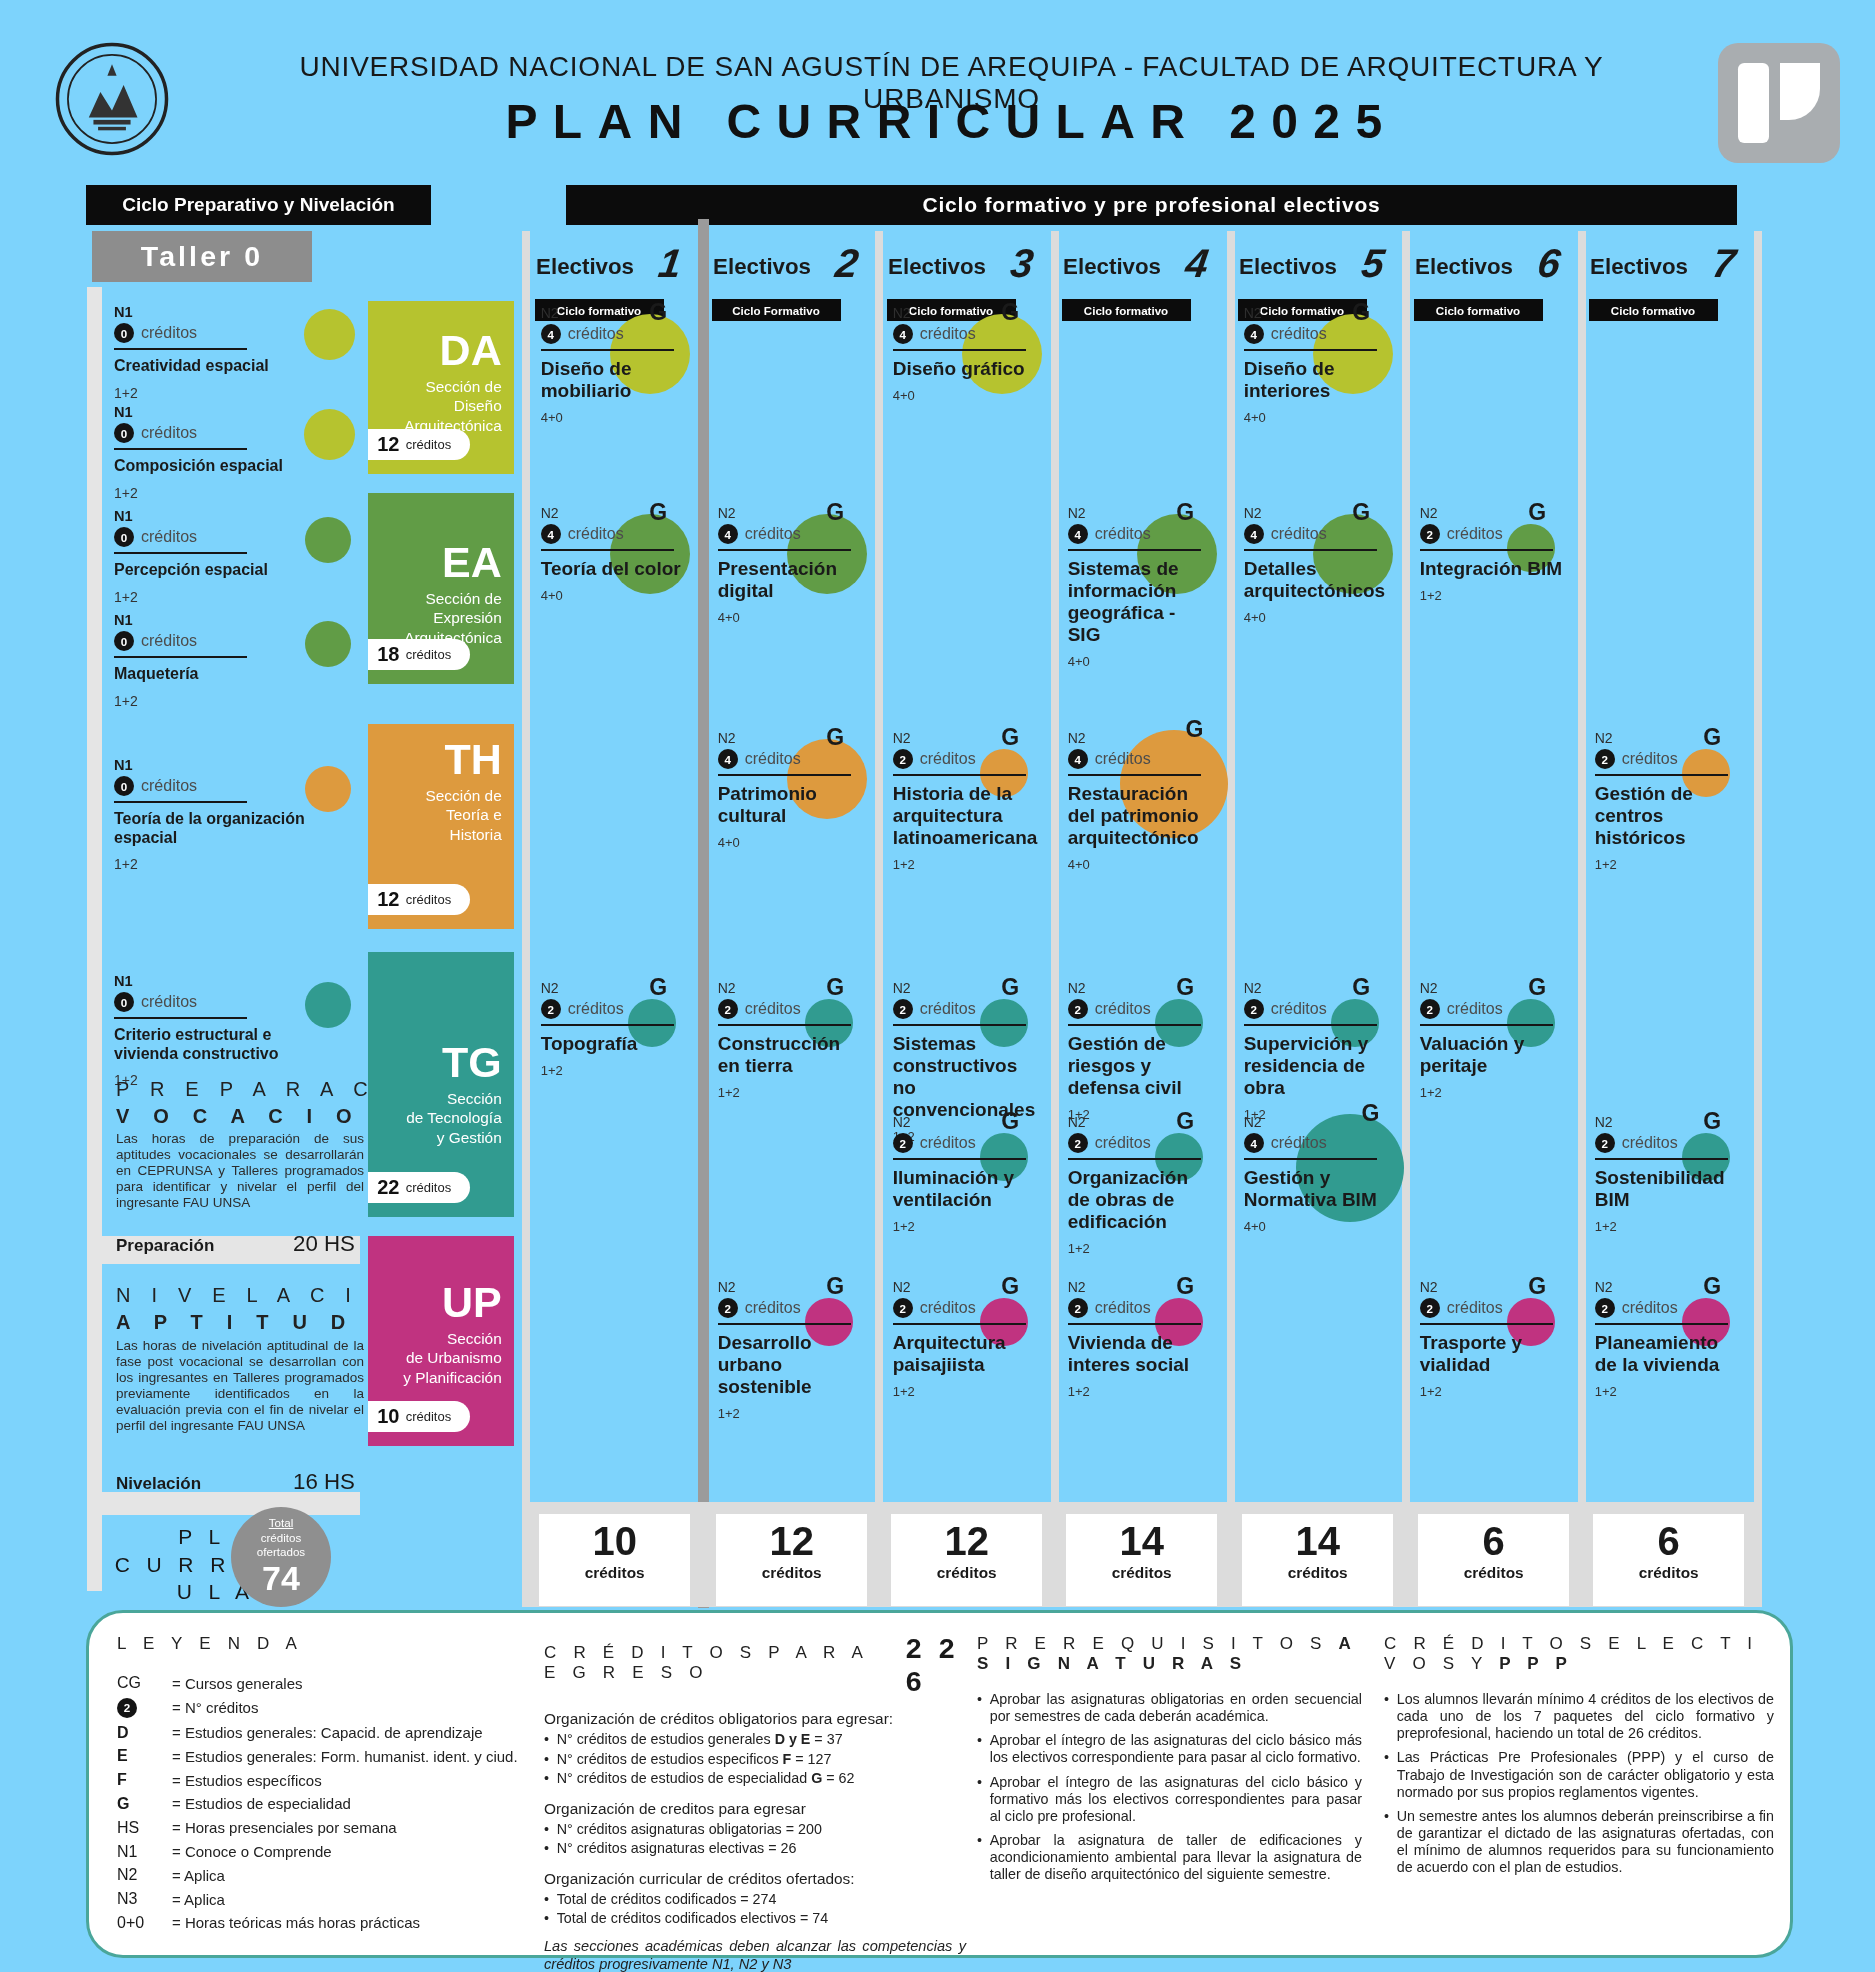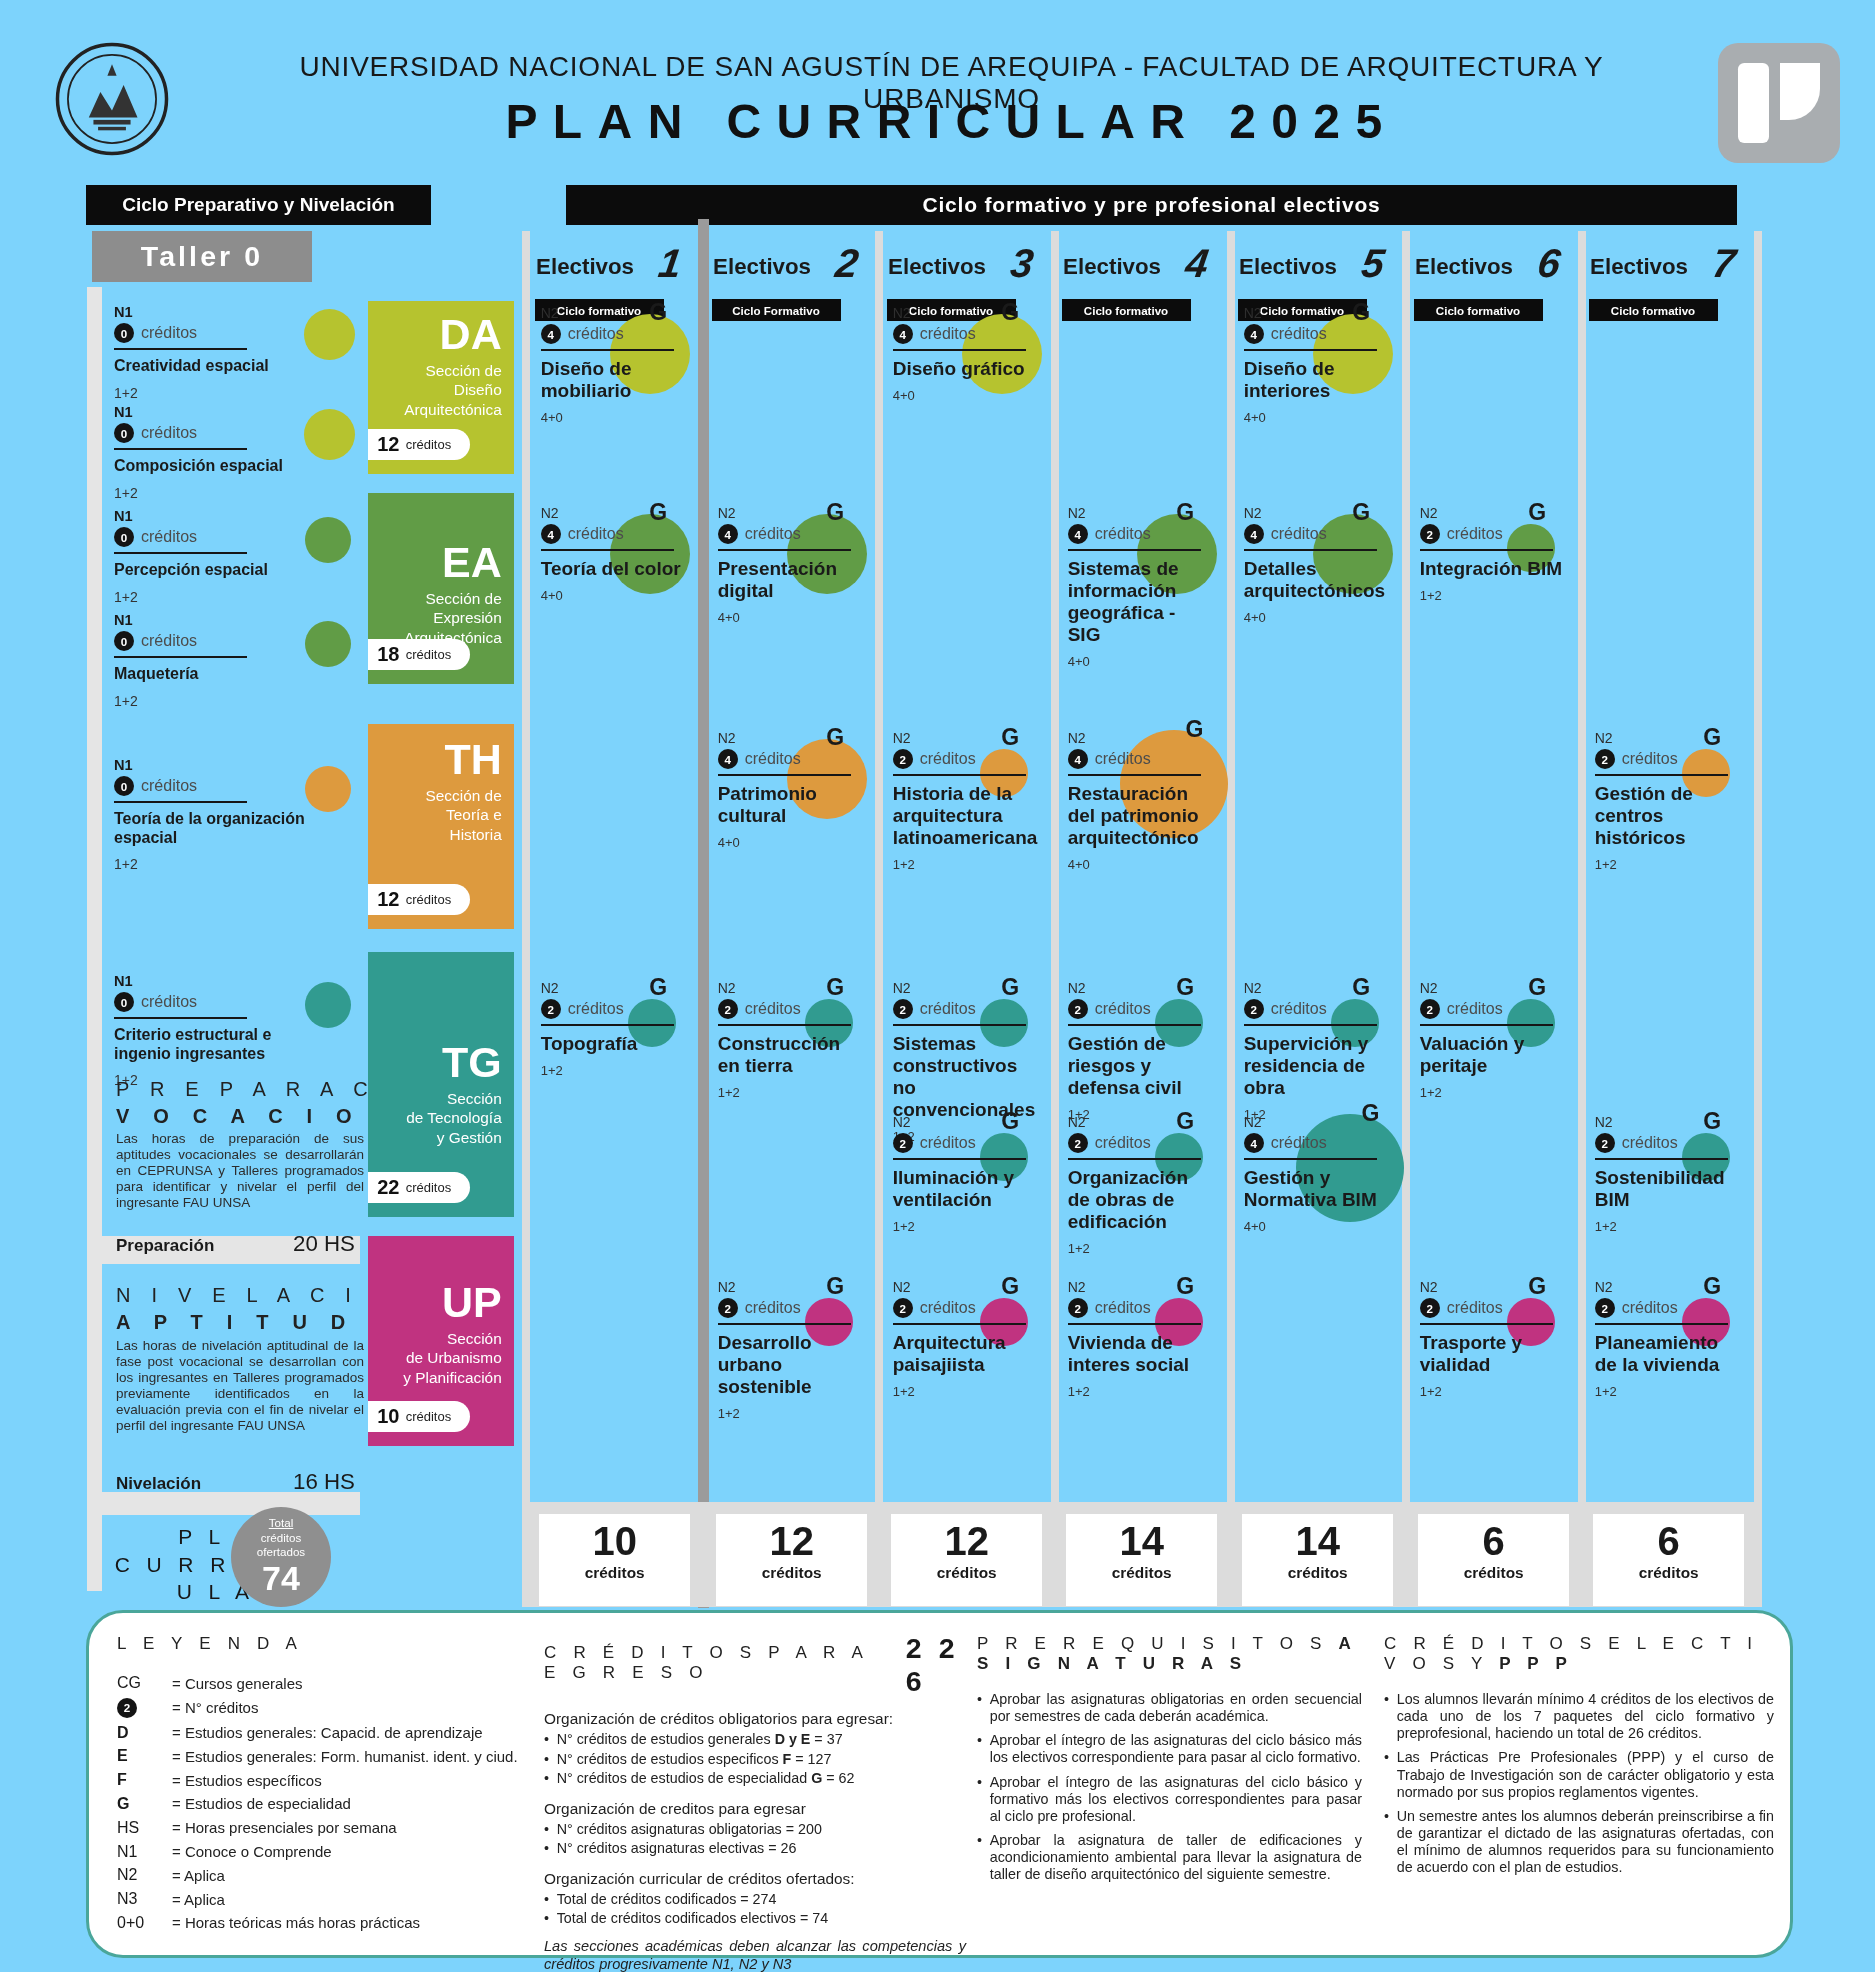--- a/index.html
+++ b/index.html
@@ -66,21 +66,21 @@
   .tcirc .tv{font-size:34px;font-weight:800;line-height:1;margin-top:1.5px;}
 
   
   .sec{position:absolute;left:368px;width:146px;color:#fff;}
   .sec-da{top:301px;height:173px;}
   .sec-ea{top:493px;height:191px;}
   .sec-th{top:724px;height:205px;}
   .sec-tg{top:952px;height:265px;}
   .sec-up{top:1236px;height:210px;}
   .sec .code{font-size:43px;font-weight:800;text-align:right;padding-right:12.3px;line-height:1;}
-  .sec-da .code{padding-top:12px}.sec-ea .code{padding-top:48px}.sec-th .code{padding-top:14px}
+  .sec-da .code{padding-top:28px}.sec-ea .code{padding-top:48px}.sec-th .code{padding-top:14px}
   .sec-tg .code{padding-top:89px}.sec-up .code{padding-top:45px}
   .sec .nm{font-size:15.4px;text-align:right;padding-right:12.3px;line-height:1.28;margin-top:4.6px;}
   .pill{position:absolute;left:0;bottom:14px;background:#fff;color:#111;height:31px;
         border-radius:0 17px 17px 0;display:flex;align-items:center;gap:6.2px;padding:0 18.5px 0 9.2px;}
   .pill .pn{font-weight:800;font-size:20px;}
   .pill .pt{font-size:13px;color:#222;}
 
   
   .band{position:absolute;left:566px;top:185px;width:1171px;height:40px;background:#0c0c0c;color:#fff;
         font-weight:700;font-size:21px;display:flex;align-items:center;justify-content:center;letter-spacing:0.8px;}
@@ -228,21 +228,21 @@
         <div class="lhrs">1+2</div>
       </div>
 
       <div class="lcourse lc-6 sz-m">
         <div class="lcirc" style="background: rgb(49, 155, 144);"></div>
         <div class="lvl">N1</div>
         <div class="crline">
           <span class="dot">0</span>
           <span class="crtxt">créditos</span>
         </div>
-        <div class="lname">Criterio estructural e ingenio ingresantes</div>
+        <div class="lname">Criterio estructural e vivienda constructivo</div>
         <div class="lhrs">1+2</div>
       </div>
     </div>
 
   <div class="prep-t">
     <div>P R E P A R A C I Ó N</div>
     <div class="t2">V O C A C I O N A L</div>
   </div>
   <div class="prep-b">Las horas de preparación de sus aptitudes vocacionales se desarrollarán en CEPRUNSA y Talleres programados para identificar y nivelar el perfil del ingresante FAU UNSA</div>
   <div class="hsrow row-prep">

